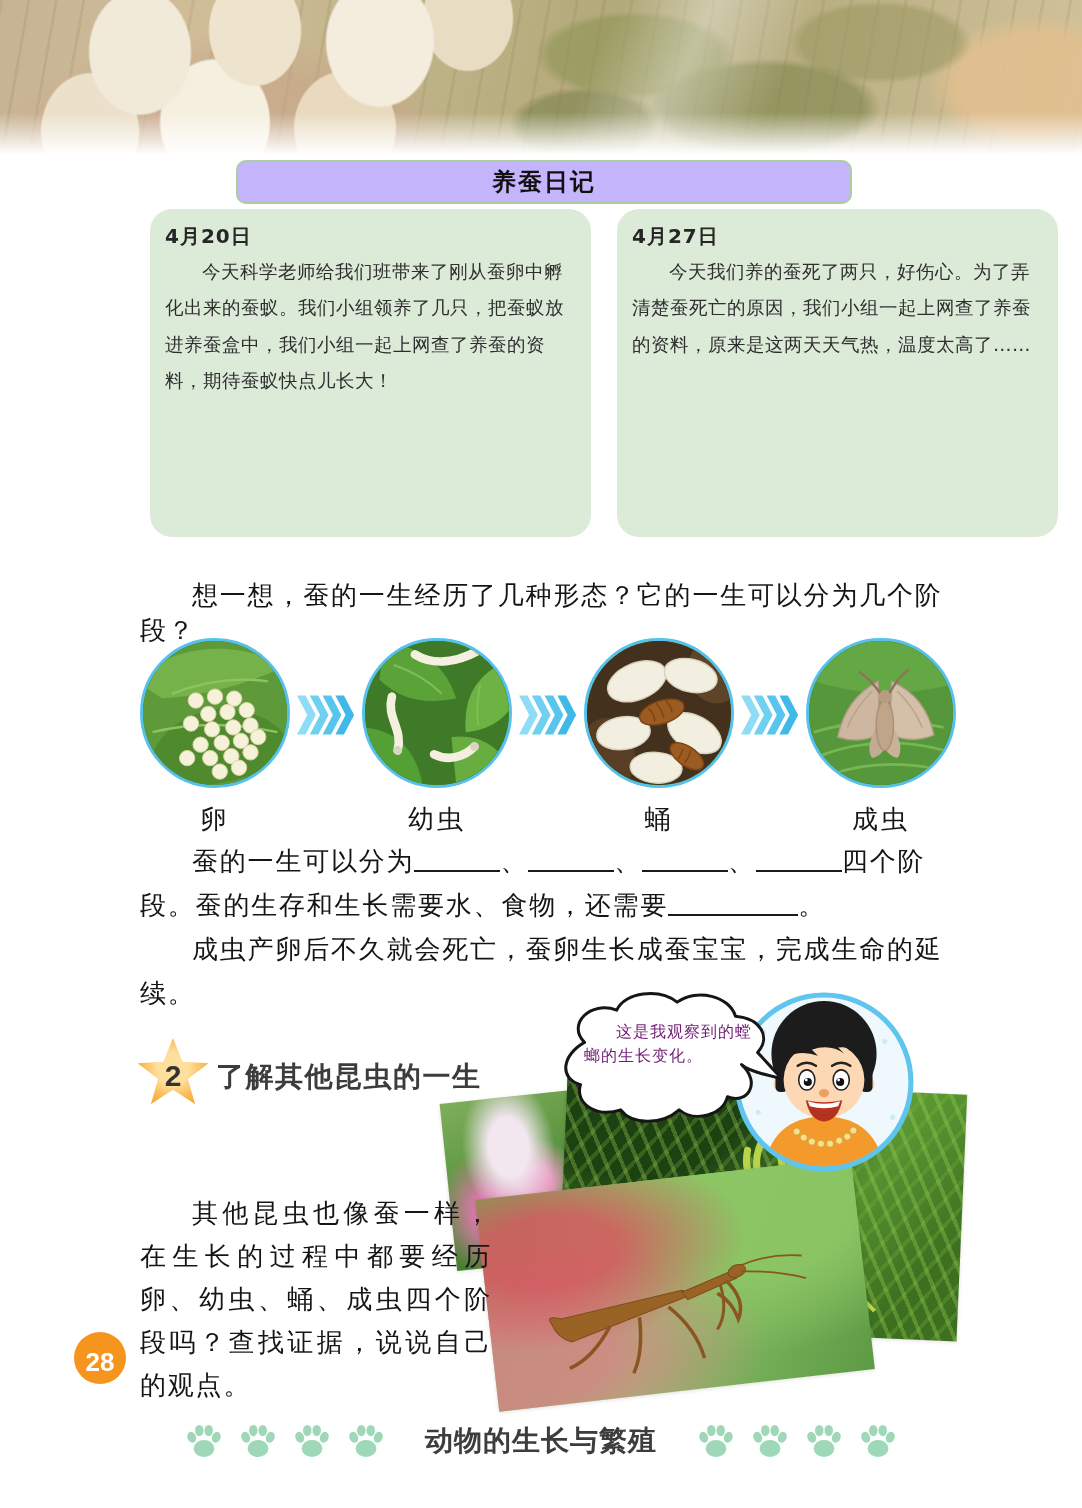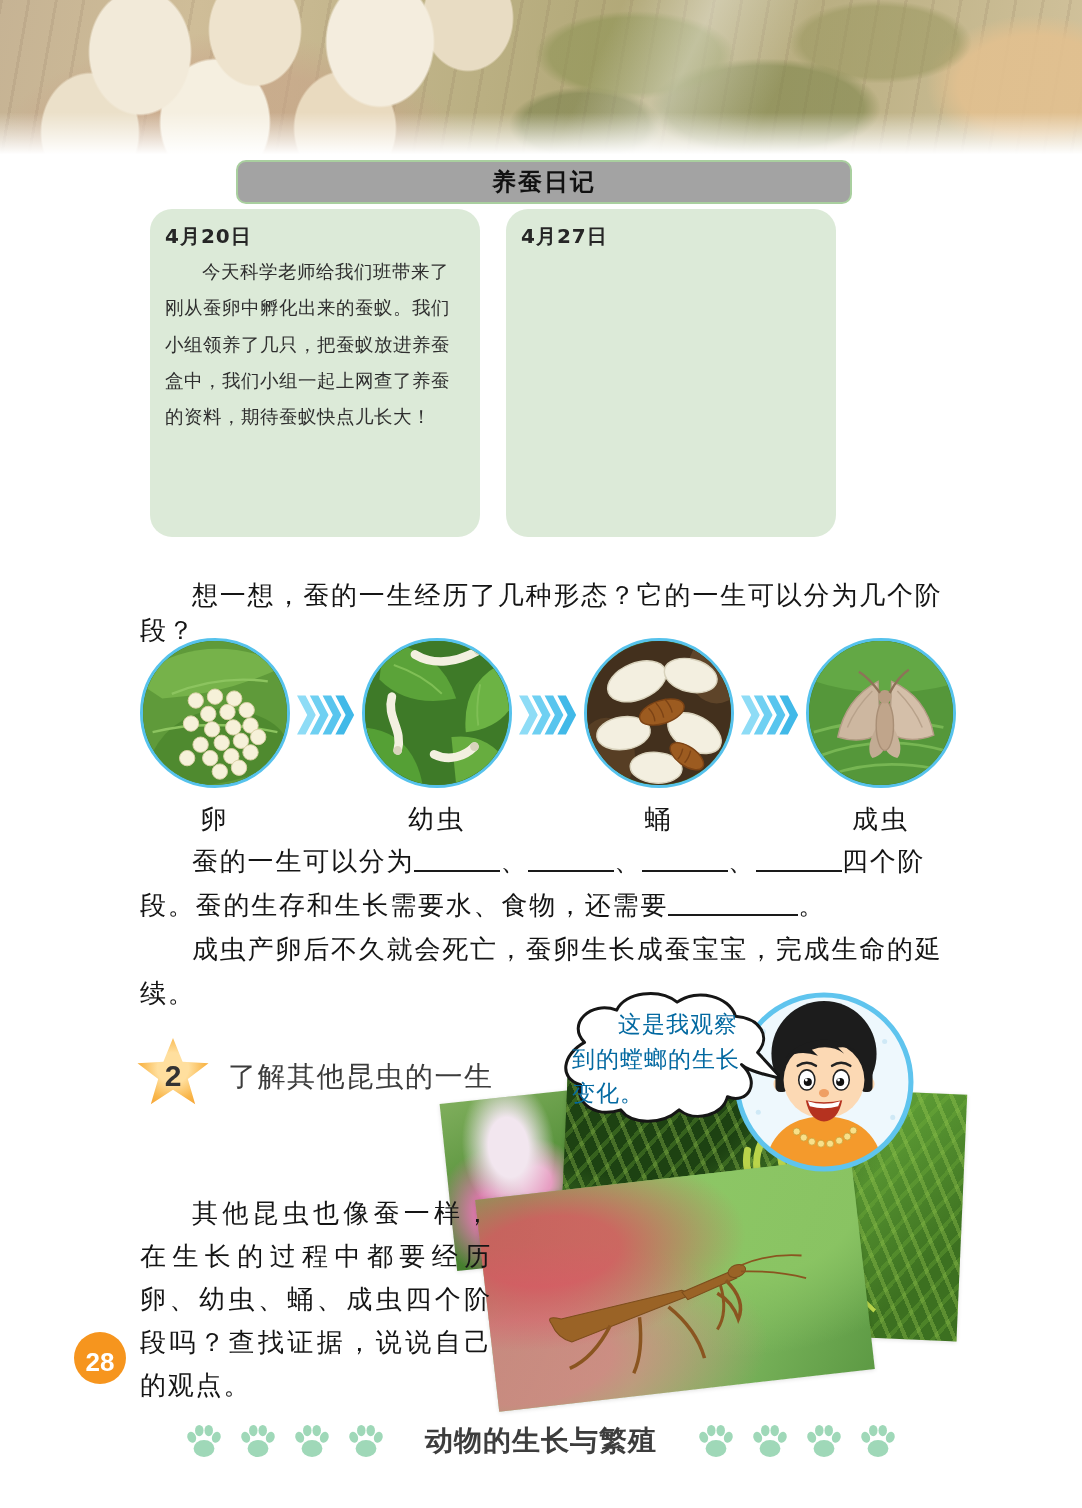--- a/index.html
+++ b/index.html
@@ -21,24 +21,24 @@
       radial-gradient(ellipse 310px 170px at 230px 165px, rgba(201,162,137,.55) 0% 55%, rgba(201,162,137,0) 78%),
       radial-gradient(ellipse 125px 55px at 635px 55px, rgba(143,148,86,.62) 0% 68%, rgba(143,148,86,0) 80%),
       radial-gradient(ellipse 145px 62px at 765px 108px, rgba(126,133,75,.6) 0% 68%, rgba(126,133,75,0) 80%),
       radial-gradient(ellipse 115px 52px at 880px 42px, rgba(152,150,94,.55) 0% 68%, rgba(152,150,94,0) 80%),
       radial-gradient(ellipse 95px 48px at 585px 125px, rgba(112,122,68,.5) 0% 66%, rgba(112,122,68,0) 80%),
       radial-gradient(ellipse 140px 90px at 1035px 85px, rgba(226,192,143,.9) 0% 55%, rgba(226,192,143,0) 78%),
       repeating-linear-gradient(100deg, rgba(122,96,74,.12) 0 3px, rgba(122,96,74,0) 3px 27px),
       linear-gradient(100deg,#c6b394 0%,#cfbd98 18%,#bfb388 38%,#b1a877 58%,#bbb084 76%,#d2c29c 100%);}
 
   
-  .title-box{position:absolute;left:236px;top:160px;width:612px;height:40px;background:#a3a3a3;
+  .title-box{position:absolute;left:236px;top:160px;width:612px;height:40px;background:#c4b5fd;
     border:2px solid #a9cf9f;border-radius:10px;display:flex;align-items:center;justify-content:center;}
   .title-box span{font-size:24px;font-weight:bold;letter-spacing:2px;color:#111;}
-  .cards{position:absolute;left:150px;top:209px;width:686px;height:328px;display:flex;gap:26px;}
+  .cards{position:absolute;left:150px;top:209px;width:908px;height:328px;display:flex;gap:26px;}
   .card{flex:1;background:#dcead8;border-radius:22px;padding:14px 15px 10px 15px;box-sizing:border-box;}
   .card .date{font-family:"DejaVu Sans",sans-serif;font-size:20px;font-weight:bold;color:#262626;
     letter-spacing:1px;margin-bottom:4px;}
   .card .body{font-family:"DejaVu Sans",sans-serif;font-size:18.5px;line-height:1.96;color:#2e2e2e;
     margin:0;text-indent:2em;letter-spacing:.5px;}
 
   
   .kai{font-family:"Liberation Serif",serif;font-size:26px;color:#151515;letter-spacing:1.8px;margin:0;}
   .question{position:absolute;left:140px;top:578px;width:824px;text-indent:2em;}
   .fillpara{position:absolute;left:140px;top:840px;width:820px;line-height:44px;text-indent:2em;}
@@ -57,28 +57,28 @@
   .stage .lbl{display:inline-block;margin-top:14px;font-family:"Liberation Serif",serif;font-size:26px;
     letter-spacing:3px;color:#151515;}
   .chev{margin-top:56px;width:58px;height:42px;}
 
   
   .star{position:absolute;left:136px;top:1038px;width:74px;height:72px;
     clip-path:polygon(50% 0%,63% 33%,98% 35%,70% 57%,80% 92%,50% 72%,20% 92%,30% 57%,2% 35%,37% 33%);
     background:radial-gradient(circle at 50% 42%,#ffdf9e 0 28%,#f9b64a 58%,#f19022 100%);
     display:flex;align-items:center;justify-content:center;}
   .star span{font-size:30px;font-weight:bold;color:#333;margin-top:4px;}
-  .act-title{position:absolute;left:228px;top:1058px;font-size:28px;font-weight:normal;color:#3c3c3c;
+  .act-title{position:absolute;left:216px;top:1058px;font-size:28px;font-weight:bold;color:#3c3c3c;
     letter-spacing:1.5px;margin:0;}
 
   
   .bubble-svg{position:absolute;left:538px;top:982px;width:242px;height:156px;z-index:7;}
   .bubble-text{position:absolute;left:572px;top:1008px;width:176px;z-index:8;
-    font-family:"Liberation Serif",serif;font-size:23px;line-height:1.5;letter-spacing:1px;
-    text-indent:2em;color:#0369a1;margin:0;}
+    font-family:"Liberation Serif",serif;font-size:16px;line-height:1.5;letter-spacing:1px;
+    text-indent:2em;color:#701a75;margin:12px;}
   .boy{position:absolute;left:733px;top:991px;width:182px;height:182px;z-index:6;}
 
   
   .photo{position:absolute;box-shadow:0 1px 4px rgba(0,0,0,.12);}
   .photo-flowers{left:448px;top:1096px;width:142px;height:168px;transform:rotate(-6deg);z-index:1;
     background:
       radial-gradient(ellipse at 45% 30%, #f2e6ef 0 18%, rgba(242,230,239,0) 42%),
       radial-gradient(ellipse at 62% 52%, #e79ec2 0 12%, rgba(231,158,194,0) 35%),
       radial-gradient(ellipse at 30% 68%, #d879a8 0 14%, rgba(216,121,168,0) 40%),
       linear-gradient(160deg,#7fae5c,#4d8a33 60%,#3a6f26);}
@@ -117,20 +117,21 @@
     <span>养蚕日记</span>
   </div>
 
   <div class="cards">
     <div class="card">
       <div class="date">4月20日</div>
       <p class="body">今天科学老师给我们班带来了刚从蚕卵中孵化出来的蚕蚁。我们小组领养了几只，把蚕蚁放进养蚕盒中，我们小组一起上网查了养蚕的资料，期待蚕蚁快点儿长大！</p>
     </div>
     <div class="card">
       <div class="date">4月27日</div>
+      <p class="body">今天我们养的蚕死了两只，好伤心。为了弄清楚蚕死亡的原因，我们小组一起上网查了养蚕的资料，原来是这两天天气热，温度太高了……</p>
     </div>
   </div>
 
   <p class="kai question">想一想，蚕的一生经历了几种形态？它的一生可以分为几个阶段？</p>
 
   <div class="stages">
     <div class="stage">
       <div class="circle">
         <svg viewBox="0 0 150 150">
           <rect width="150" height="150" fill="#5f9a3a"></rect>

